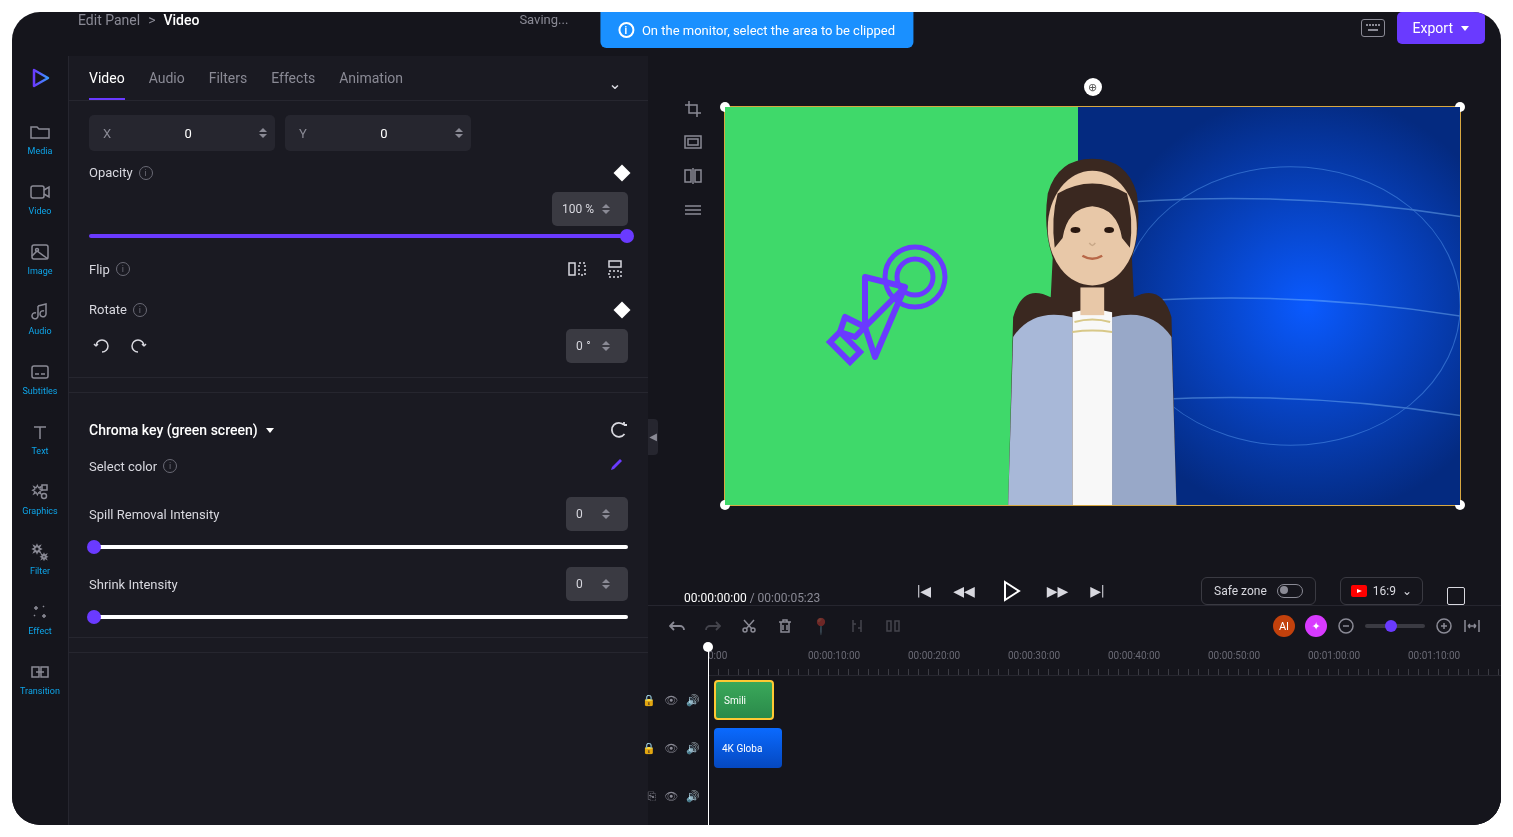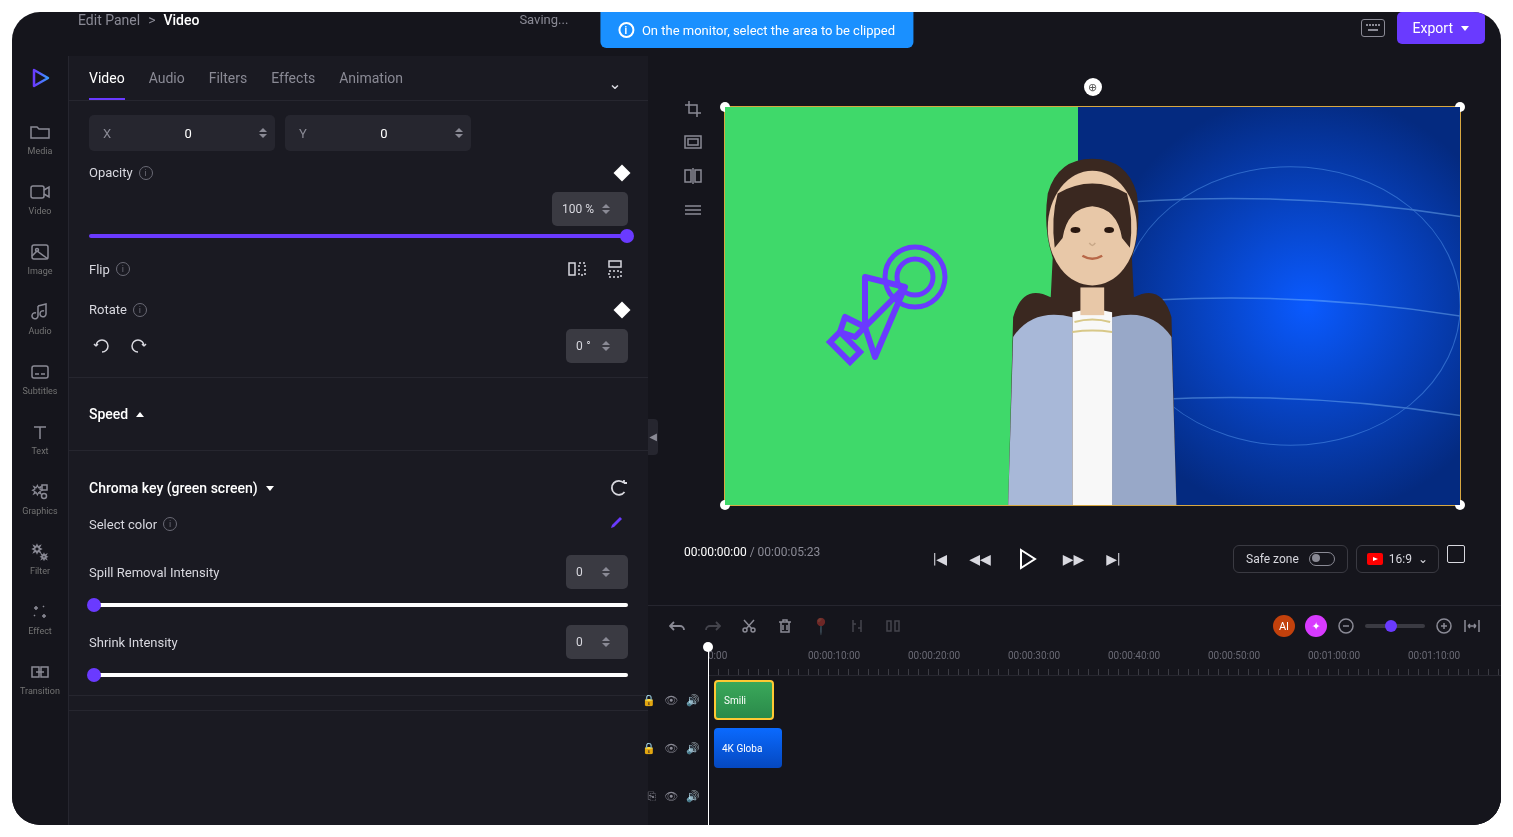--- a/index.html
+++ b/index.html
@@ -10,21 +10,21 @@
 .breadcrumb .current{color:#fff;font-weight:500}
 .top-banner{position:absolute;left:50%;transform:translateX(-50%);background:#1a90ff;color:#fff;padding:10px 18px;border-radius:0 0 6px 6px;display:flex;align-items:center;gap:8px;font-size:13px;top:0}
 .info-circle{width:16px;height:16px;border:2px solid #fff;border-radius:50%;display:flex;align-items:center;justify-content:center;font-size:10px;font-weight:bold}
 .saving{color:#8a8a95;font-size:13px;margin-left:320px}
 .top-right{margin-left:auto;display:flex;align-items:center;gap:12px}
 .kb-icon{width:24px;height:18px;border:1.5px solid #8a8a95;border-radius:3px;display:flex;align-items:center;justify-content:center}
 .export-btn{background:#6a3aff;color:#fff;border:none;padding:8px 16px;border-radius:5px;font-size:14px;display:flex;align-items:center;gap:8px;cursor:pointer}
 .body{display:flex;flex:1;overflow:hidden}
 .sidebar{width:56px;background:#15151c;display:flex;flex-direction:column;align-items:center;padding-top:8px;gap:18px}
 .logo{width:28px;height:28px;margin-bottom:8px}
-.side-item{display:flex;flex-direction:column;align-items:center;gap:4px;color:#737373;cursor:pointer;padding:4px}
+.side-item{display:flex;flex-direction:column;align-items:center;gap:4px;color:#0ea5e9;cursor:pointer;padding:4px}
 .side-item .icon{width:20px;height:20px;display:flex;align-items:center;justify-content:center}
 .side-item .lbl{font-size:9px}
 .panel{width:580px;background:#1a1a22;display:flex;flex-direction:column;border-left:1px solid #26262f}
 .tabs{display:flex;gap:24px;padding:14px 20px 0;border-bottom:1px solid #26262f}
 .tab{color:#8a8a95;font-size:14px;padding-bottom:12px;cursor:pointer}
 .tab.active{color:#fff;border-bottom:2px solid #6a3aff}
 .panel-body{flex:1;overflow-y:auto;padding:14px 20px}
 .row{display:flex;align-items:center;gap:10px;margin-bottom:14px}
 .xy-input{display:flex;align-items:center;background:#26262f;border-radius:5px;height:36px;width:186px}
 .xy-label{color:#8a8a95;font-size:13px;padding:0 14px}
@@ -53,21 +53,21 @@
 .preview-area{flex:1;display:flex;padding:36px 36px 0}
 .preview-tools{width:36px;display:flex;flex-direction:column;gap:14px;padding-top:8px}
 .ptool{width:20px;height:20px;color:#8a8a95}
 .canvas-wrap{flex:1;position:relative}
 .canvas{position:absolute;left:4px;top:14px;right:4px;height:400px;border:1px solid #d8a842;display:flex}
 .handle{width:10px;height:10px;background:#fff;border-radius:50%;position:absolute}
 .green-half{width:48%;background:#3fd96a;position:relative}
 .blue-half{flex:1;background:radial-gradient(circle at 60% 50%,#0a5aff,#042a80 70%);position:relative}
 .person{position:absolute;left:32%;top:8%;width:36%;height:92%;z-index:2}
 .snap-icon{position:absolute;top:-14px;left:50%;transform:translateX(-50%);width:18px;height:18px;background:#fff;border-radius:50%;display:flex;align-items:center;justify-content:center;font-size:11px;color:#555}
-.playback{height:60px;display:flex;align-items:flex-start;padding:0 36px;gap:8px}
+.playback{height:60px;display:flex;align-items:flex-end;padding:0 36px;gap:24px}
 .timecode{color:#8a8a95;font-size:12px}
 .timecode .cur{color:#fff}
 .play-controls{display:flex;gap:22px;align-items:center;margin:0 auto}
 .pc-btn{color:#d8d8df;cursor:pointer;font-size:14px}
 .play-main{width:28px;height:28px}
 .safe-zone{border:1px solid #3a3a42;border-radius:6px;padding:6px 12px;color:#d8d8df;font-size:12px;display:flex;align-items:center;gap:10px}
 .toggle{width:26px;height:14px;border:1.5px solid #8a8a95;border-radius:8px;position:relative}
 .toggle::after{content:'';width:8px;height:8px;background:#8a8a95;border-radius:50%;position:absolute;left:2px;top:1px}
 .ratio-box{border:1px solid #3a3a42;border-radius:6px;padding:6px 10px;color:#d8d8df;font-size:12px;display:flex;align-items:center;gap:6px}
 .yt-badge{width:16px;height:12px;background:#ff0000;border-radius:2px;display:flex;align-items:center;justify-content:center}
@@ -318,24 +318,20 @@
             <span>0</span>
             <span>°</span>
             <div class="spinner">
                 <div class="up"></div>
                 <div class="down"></div>
               </div>
           </div>
         </div>
 
         <div class="divider"></div>
-        <div class="collapse-head">
-          <span>Speed</span>
-          <div class="chev up"></div>
-        </div>
         <div class="divider"></div>
 
         <div class="collapse-head">
           <span>Chroma key (green screen)</span>
           <div class="chev"></div>
           <div class="refresh-icon" style="margin-left:auto"><svg width="18" height="18" fill="none" stroke="#d8d8df" stroke-width="1.8">
                 <path d="M14 4a7 7 0 10.5 9M14 4V1M14 4h3"></path>
               </svg></div>
         </div>
 

